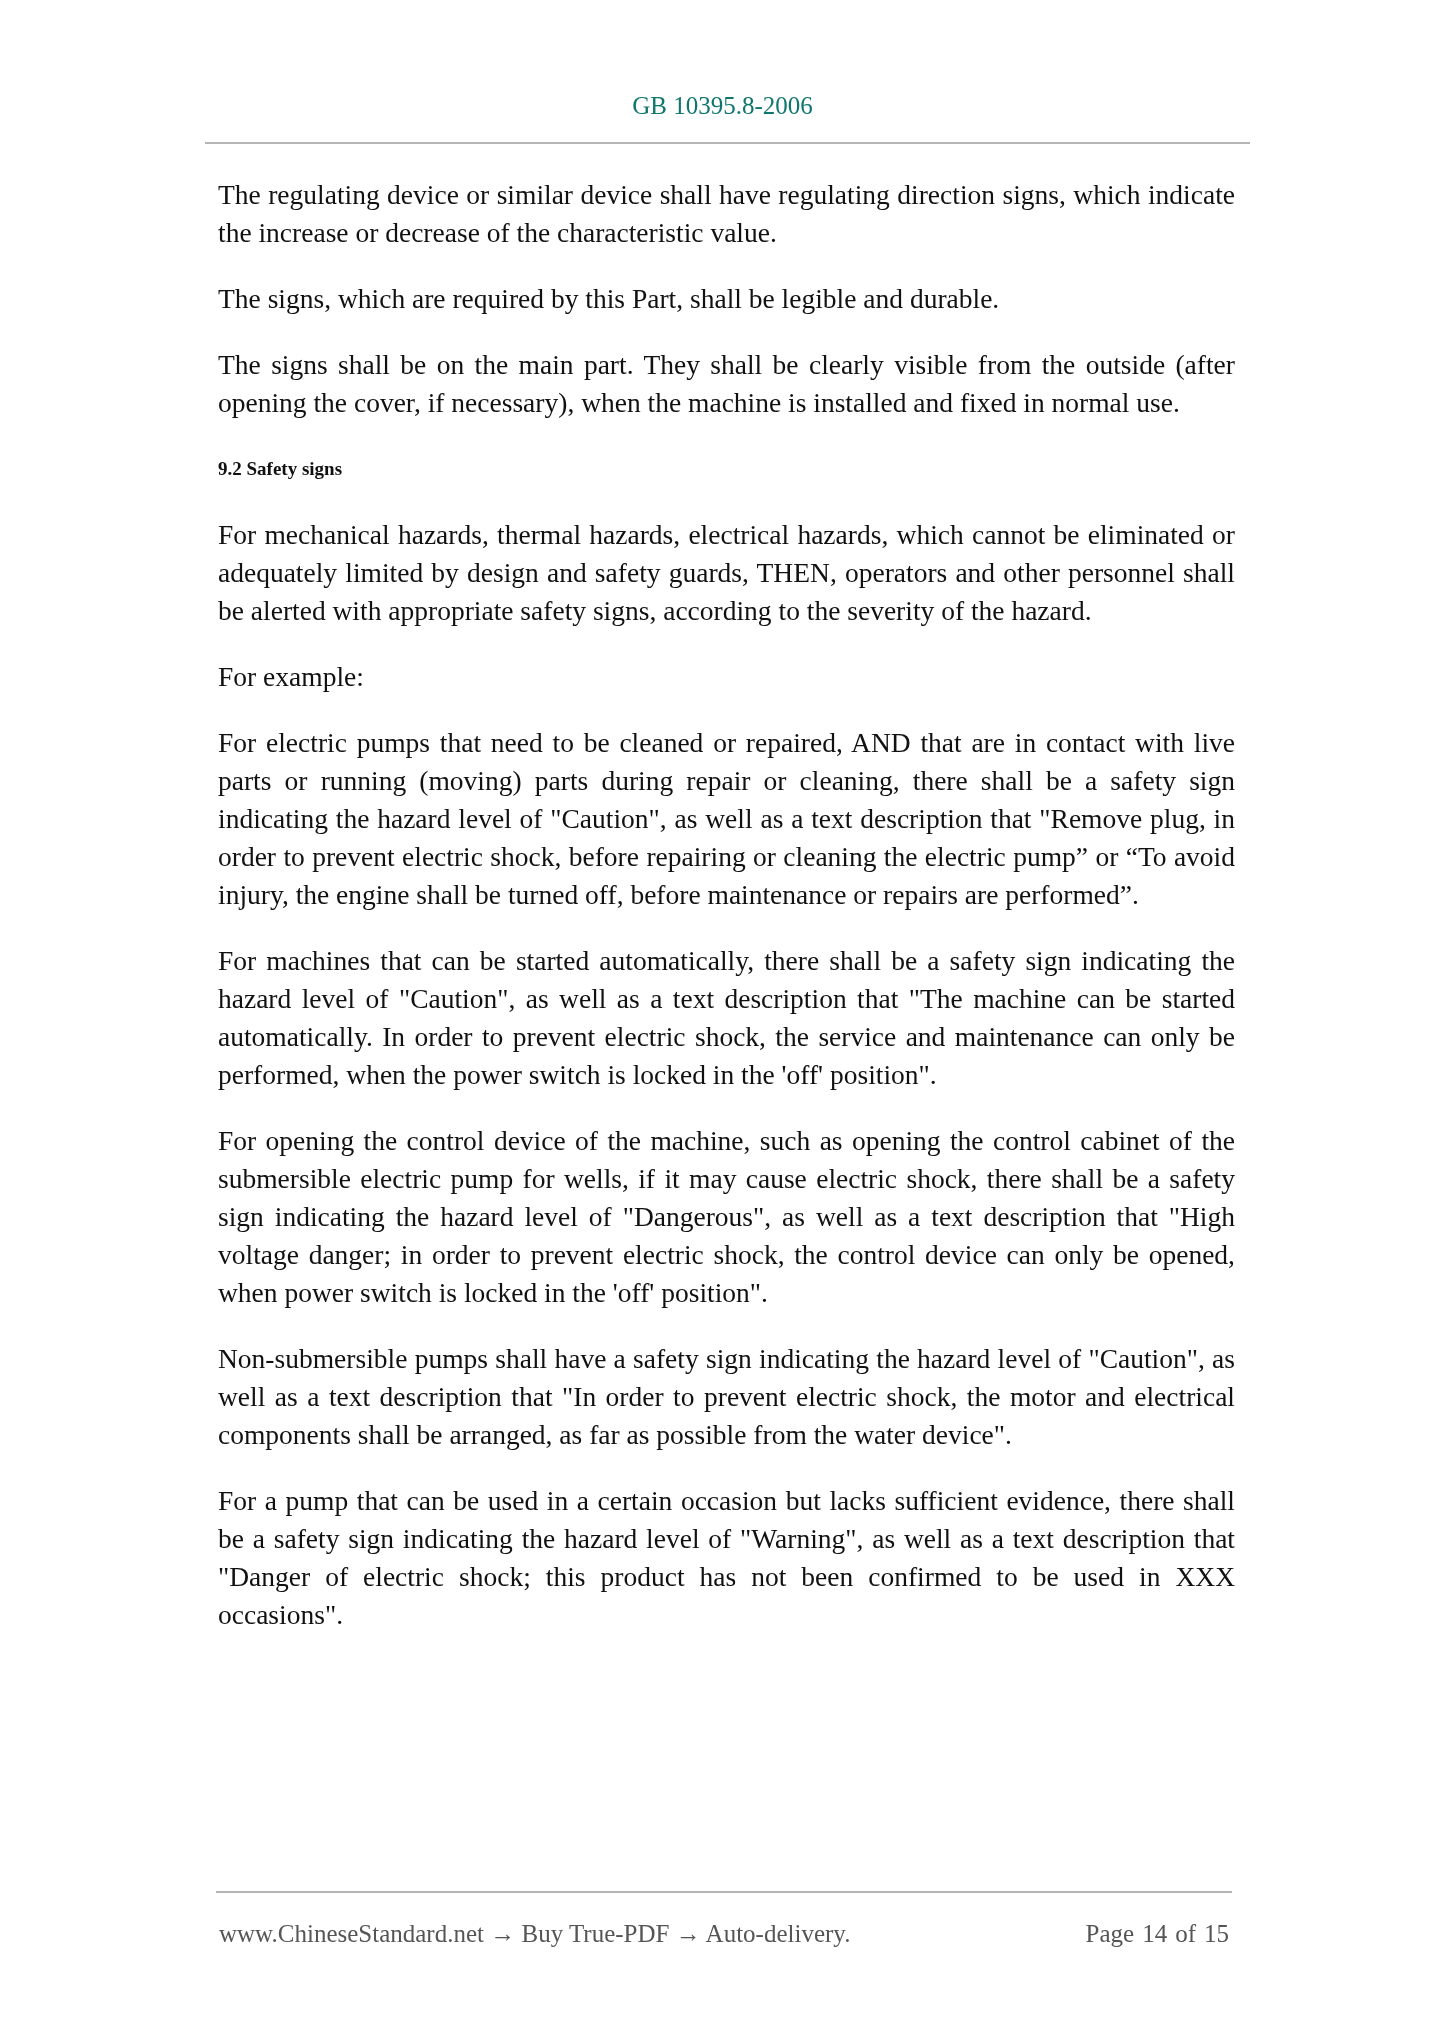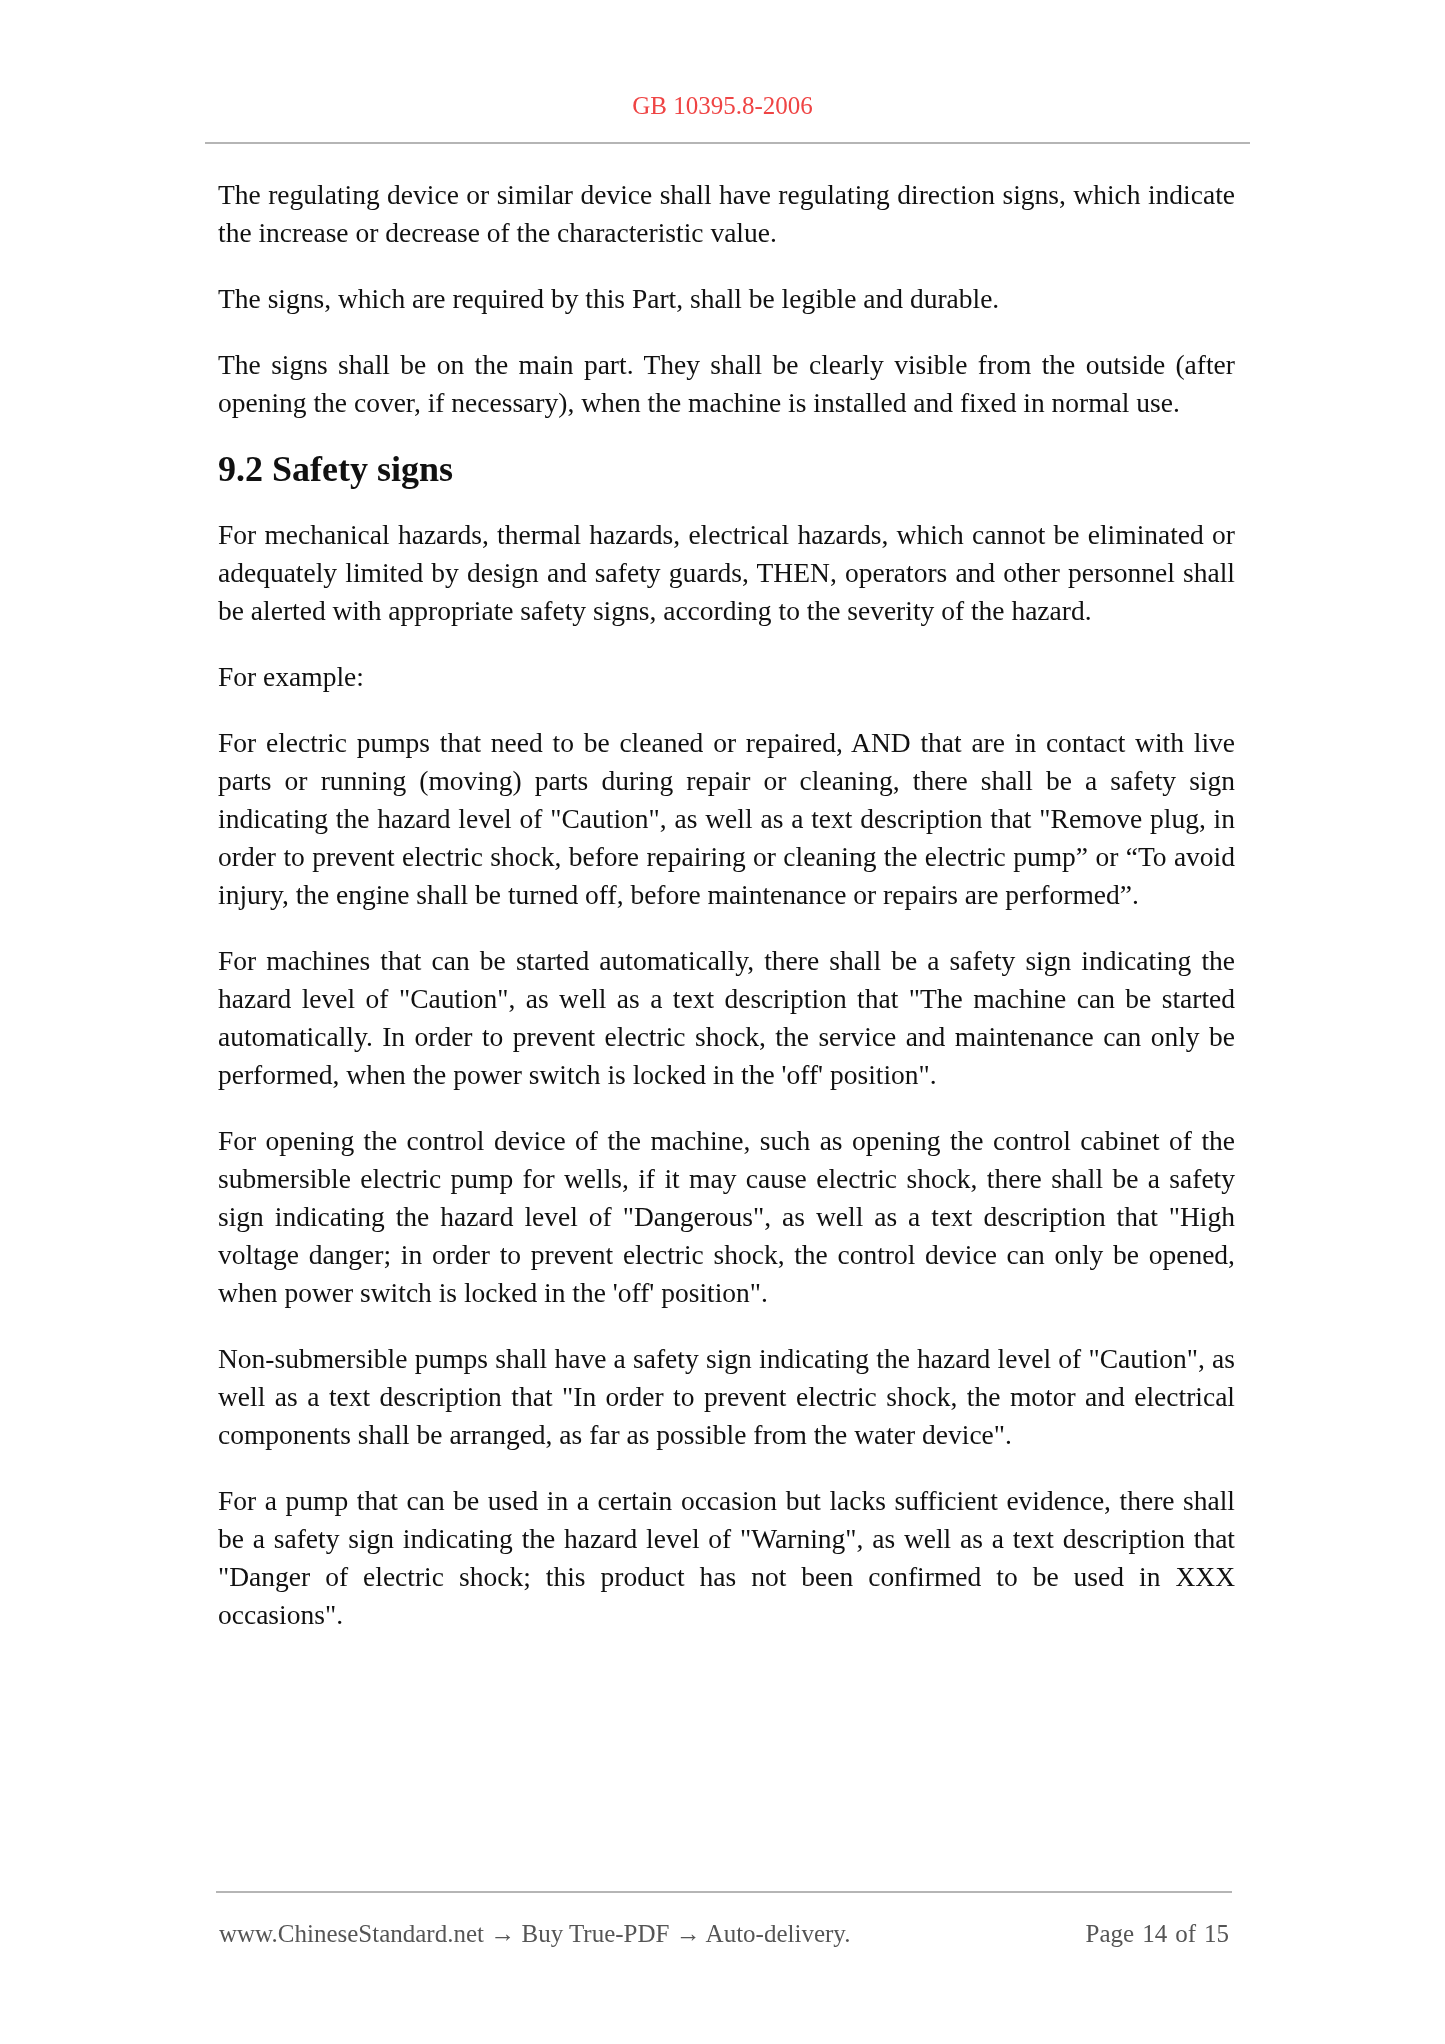--- a/index.html
+++ b/index.html
@@ -1,23 +1,23 @@
 <!DOCTYPE html>
 <html><head>
 <meta charset="utf-8">
 <style>
   html, body { margin:0; padding:0; background:#ffffff; }
   body { width:1445px; height:2044px; position:relative; overflow:hidden;
          font-family:"Liberation Serif", "DejaVu Serif", serif; color:#111; }
   .header-title { position:absolute; top:92px; left:0; width:1445px; text-align:center;
-                  font-size:25px; color:#ef4444; }
+                  font-size:25px; color:#0f766e; }
   .header-rule { position:absolute; top:142px; left:205px; width:1045px; height:2px; background:#b5b5b5; }
   .content { position:absolute; top:176px; left:218px; width:1017px; font-size:27.5px; line-height:38px; }
   .content p { margin:0 0 28px 0; text-align:justify; }
-  .content h2 { margin:0 0 28px 0; font-size:36px; font-weight:bold; line-height:38px; }
+  .content h2 { margin:0 0 28px 0; font-size:19px; font-weight:bold; line-height:38px; }
   .footer-rule { position:absolute; top:1891px; left:216px; width:1016px; height:2px; background:#b5b5b5; }
   .footer { position:absolute; top:1920px; left:219px; width:1010px; font-size:25px; color:#555; }
   .footer-left { position:absolute; left:0; top:0; white-space:nowrap; }
   .footer-left a { color:#555; }
   .footer-right { position:absolute; right:0; top:0; white-space:nowrap; }
   .footer-right b { font-weight:normal; }
   .sp { display:inline-block; width:8px; }
 </style>
 </head>
 <body>

